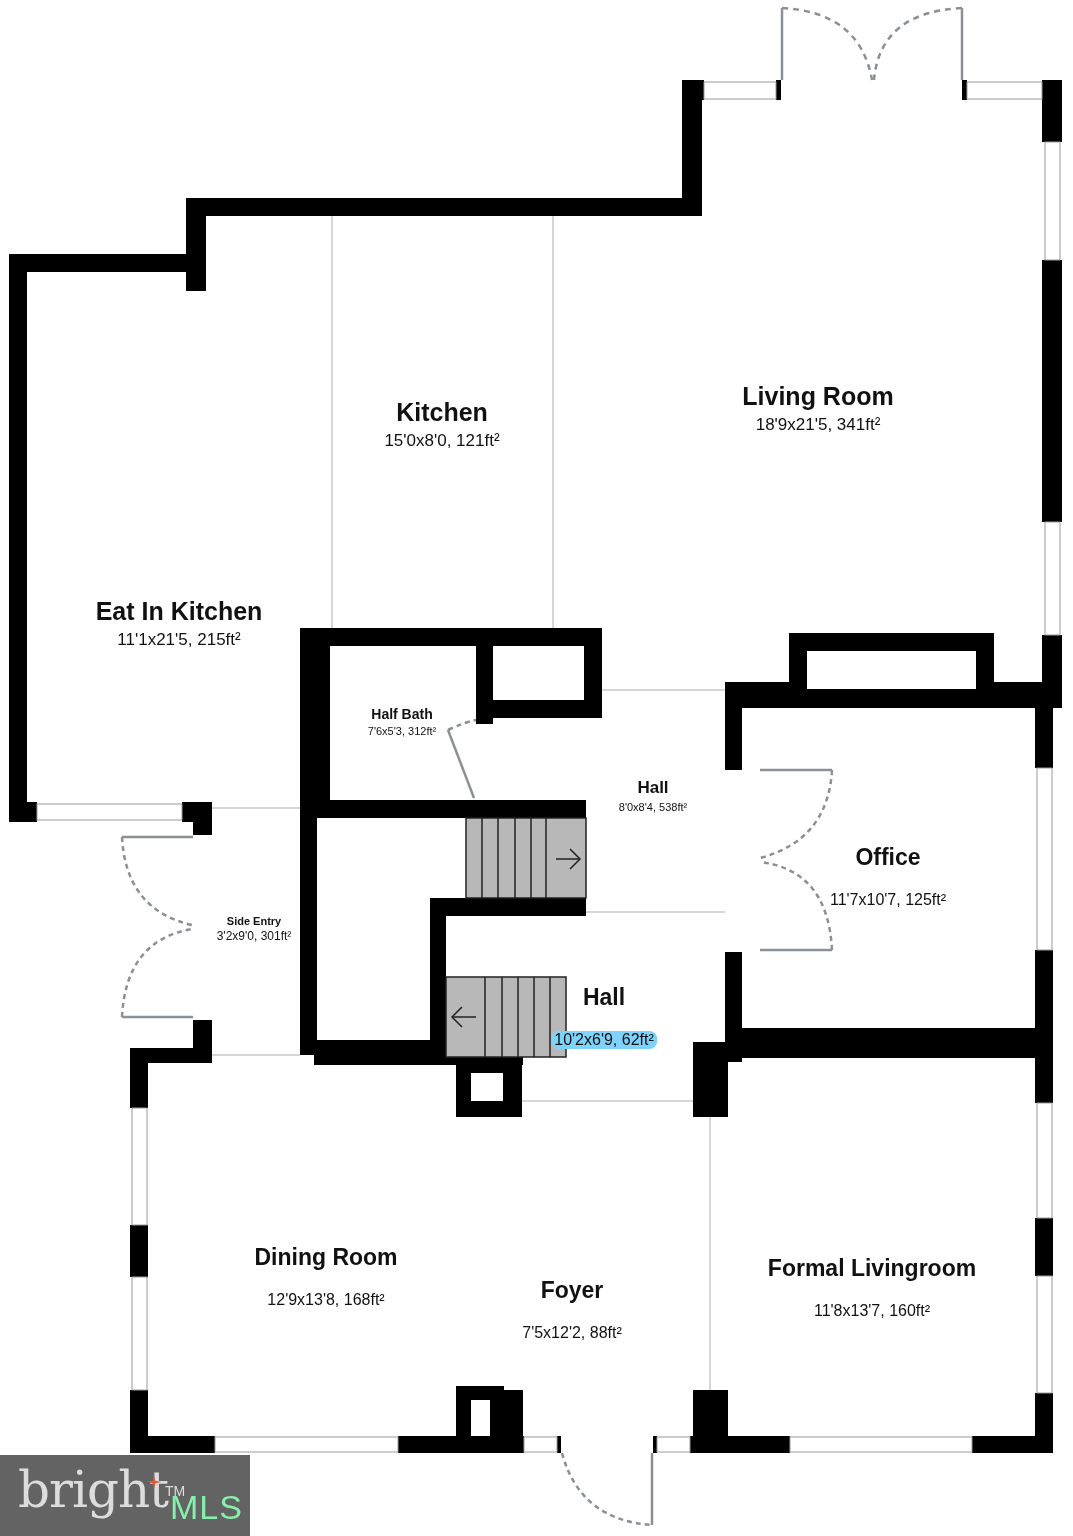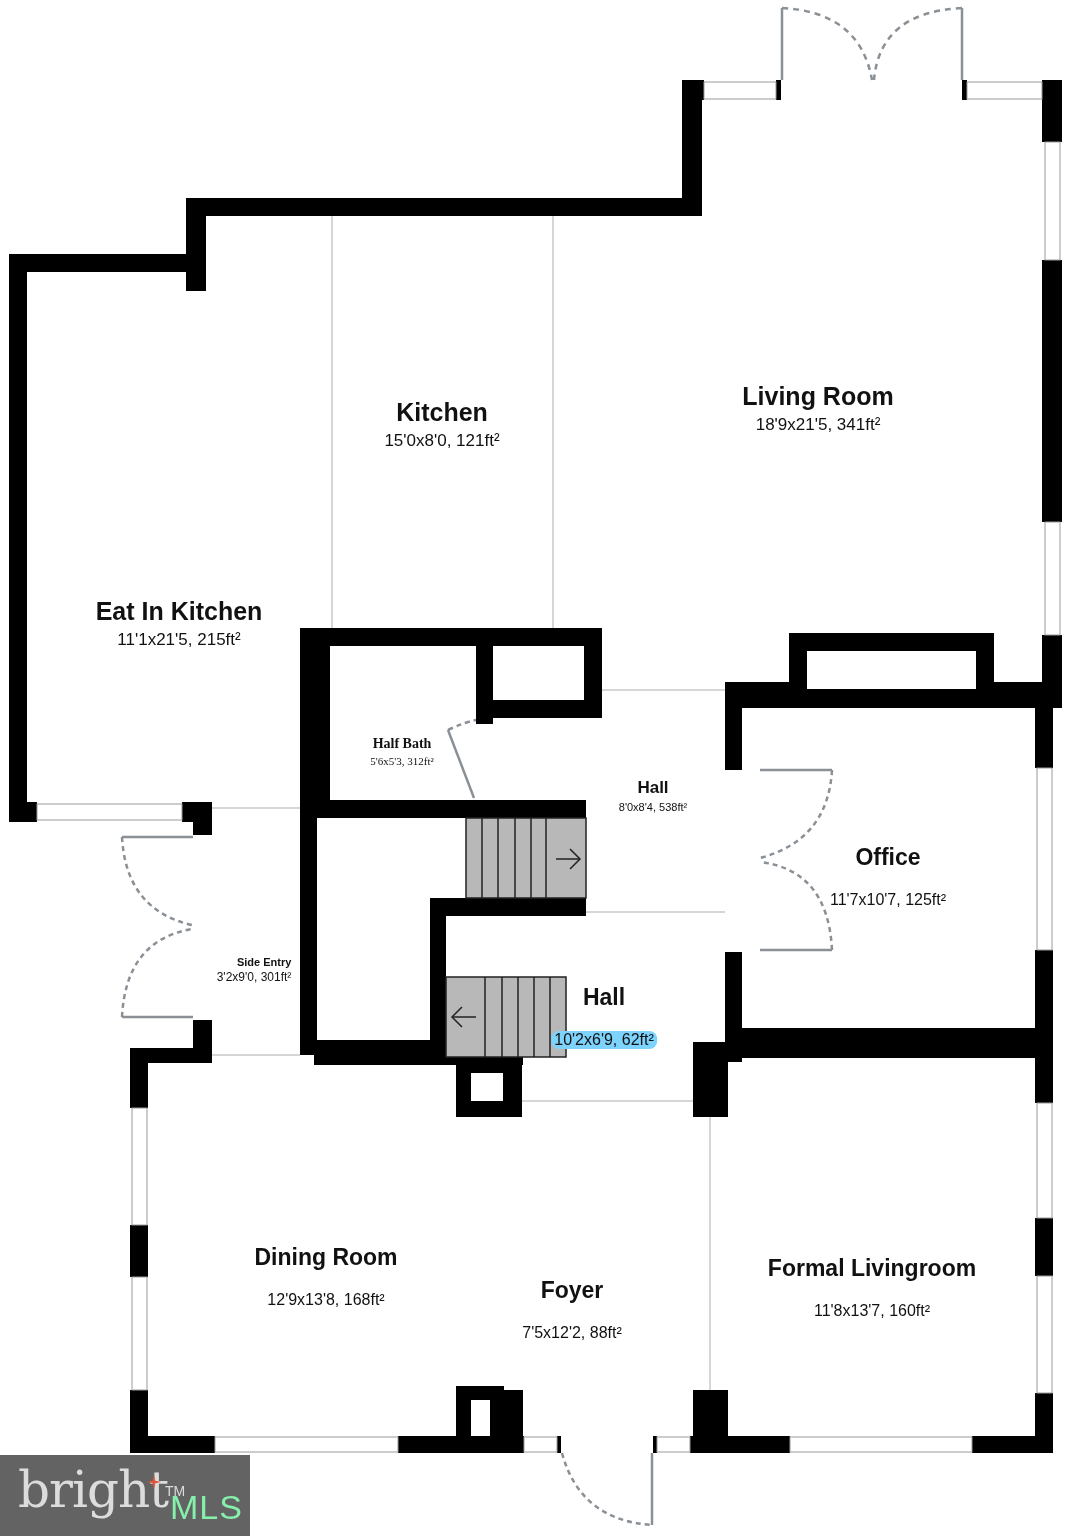--- a/index.html
+++ b/index.html
@@ -187,33 +187,33 @@
   <span class="room-dim">18'9x21'5, 341ft²</span>
 </div>
 <div class="room-label lg" style="left:442px; top:398px;">
   <span class="room-name">Kitchen</span>
   <span class="room-dim">15'0x8'0, 121ft²</span>
 </div>
 <div class="room-label lg" style="left:179px; top:597px;">
   <span class="room-name">Eat In Kitchen</span>
   <span class="room-dim">11'1x21'5, 215ft²</span>
 </div>
-<div class="room-label sm" style="left:402px; top:736px;font-family:Liberation Serif, serif;">
+<div class="room-label sm" style="left:402px; top:706px;">
   <span class="room-name">Half Bath</span>
-  <span class="room-dim">5'6x5'3, 312ft²</span>
+  <span class="room-dim">7'6x5'3, 312ft²</span>
 </div>
 <div class="room-label sm" style="left:653px; top:778px;">
   <span class="room-name" style="font-size:17px;">Hall</span>
   <span class="room-dim">8'0x8'4, 538ft²</span>
 </div>
 <div class="room-label md" style="left:888px; top:844px;">
   <span class="room-name">Office</span>
   <span class="room-dim">11'7x10'7, 125ft²</span>
 </div>
-<div class="room-label xs" style="left:254px; top:956px;text-align:right;">
+<div class="room-label xs" style="left:254px; top:915px;">
   <span class="room-name">Side Entry</span>
   <span class="room-dim">3'2x9'0, 301ft²</span>
 </div>
 <div class="room-label md" style="left:604px; top:984px;">
   <span class="room-name">Hall</span>
   <span class="room-dim dim-bg">10'2x6'9, 62ft²</span>
 </div>
 <div class="room-label md" style="left:326px; top:1244px;">
   <span class="room-name">Dining Room</span>
   <span class="room-dim">12'9x13'8, 168ft²</span>

